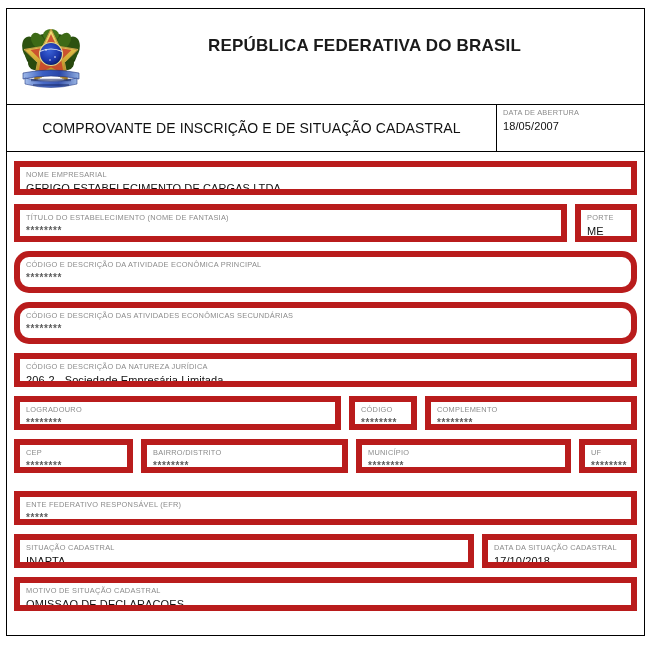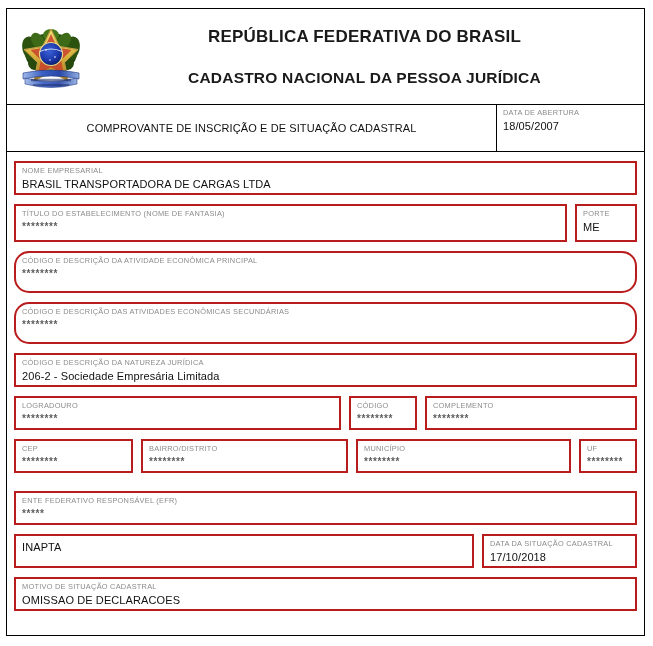--- a/index.html
+++ b/index.html
@@ -68,21 +68,21 @@
   
   .row {
     display: flex;
     box-sizing: border-box;
   }
   .spacer {
     height: 9px;
   }
 
   .field {
-    border: 2px solid #b91c1c;
+    border: 6px solid #b91c1c;
     box-sizing: border-box;
     padding: 3px 5px 2px 6px;
     position: relative;
     background: #ffffff;
     overflow: hidden;
   }
   .flabel {
     font-size: 7.4px;
     color: #8b8b8b;
     letter-spacing: 0.25px;
@@ -147,21 +147,21 @@
   .cell-comprovante {
     flex: 1;
     border-right: 1px solid #000000;
     display: flex;
     align-items: center;
     justify-content: center;
     text-align: center;
     padding: 2px 8px;
   }
   .comprovante-text {
-    font-size: 11px;
+    font-size: 14px;
     line-height: 16px;
     letter-spacing: 0.1px;
     color: #111111;
   }
   .cell-abertura {
     width: 147px;
   }
 
   
   .body {
@@ -232,21 +232,20 @@
 
         <path d="M4 50 Q32 44 60 50 L60 56 Q32 50 4 56 Z" fill="url(#gRibbon)" stroke="#1c327f" stroke-width="0.6"></path>
         <path d="M6 55 Q32 62 58 55 L58 61 Q32 68 6 61 Z" fill="url(#gRibbon)" opacity="0.92" stroke="#1c327f" stroke-width="0.6"></path>
         <path d="M12 57 h40" stroke="#16255e" stroke-width="2.4" opacity="0.55"></path>
         <path d="M14 62 h36" stroke="#16255e" stroke-width="2" opacity="0.45"></path>
       </svg>
     </div>
 
     <div class="header-titles">
       <div class="title-main">REPÚBLICA FEDERATIVA DO BRASIL</div>
-      <div class="title-sub">CADASTRO NACIONAL DA PESSOA JURÍDICA</div>
     </div>
   </div>
 
   <div class="inforow">
 
 
     <div class="cell cell-comprovante">
       <div class="comprovante-text">COMPROVANTE DE INSCRIÇÃO E DE SITUAÇÃO CADASTRAL</div>
     </div>
 
@@ -254,21 +253,21 @@
       <div class="flabel">DATA DE ABERTURA</div>
       <div class="fvalue">18/05/2007</div>
     </div>
   </div>
 
   <div class="body">
 
     <div class="row">
       <div class="field h-name" style="width:100%">
         <div class="flabel">NOME EMPRESARIAL</div>
-        <div class="fvalue">BRASIL TRANSPORTADORA DE CARGAS LTDA</div>
+        <div class="fvalue">GFRIGO ESTABELECIMENTO DE CARGAS LTDA</div>
       </div>
     </div>
 
     <div class="spacer"></div>
 
     <div class="row">
       <div class="field h-std" style="flex:1">
         <div class="flabel">TÍTULO DO ESTABELECIMENTO (NOME DE FANTASIA)</div>
         <div class="fvalue stars">********</div>
       </div>
@@ -358,20 +357,21 @@
       <div class="field h-small" style="width:100%">
         <div class="flabel">ENTE FEDERATIVO RESPONSÁVEL (EFR)</div>
         <div class="fvalue stars">*****</div>
       </div>
     </div>
 
     <div class="spacer"></div>
 
     <div class="row">
       <div class="field h-small" style="width:460px">
+        <div class="flabel">SITUAÇÃO CADASTRAL</div>
         <div class="fvalue">INAPTA</div>
       </div>
       <div class="gap"></div>
       <div class="field h-small" style="flex:1">
         <div class="flabel">DATA DA SITUAÇÃO CADASTRAL</div>
         <div class="fvalue">17/10/2018</div>
       </div>
     </div>
 
     <div class="spacer"></div>

